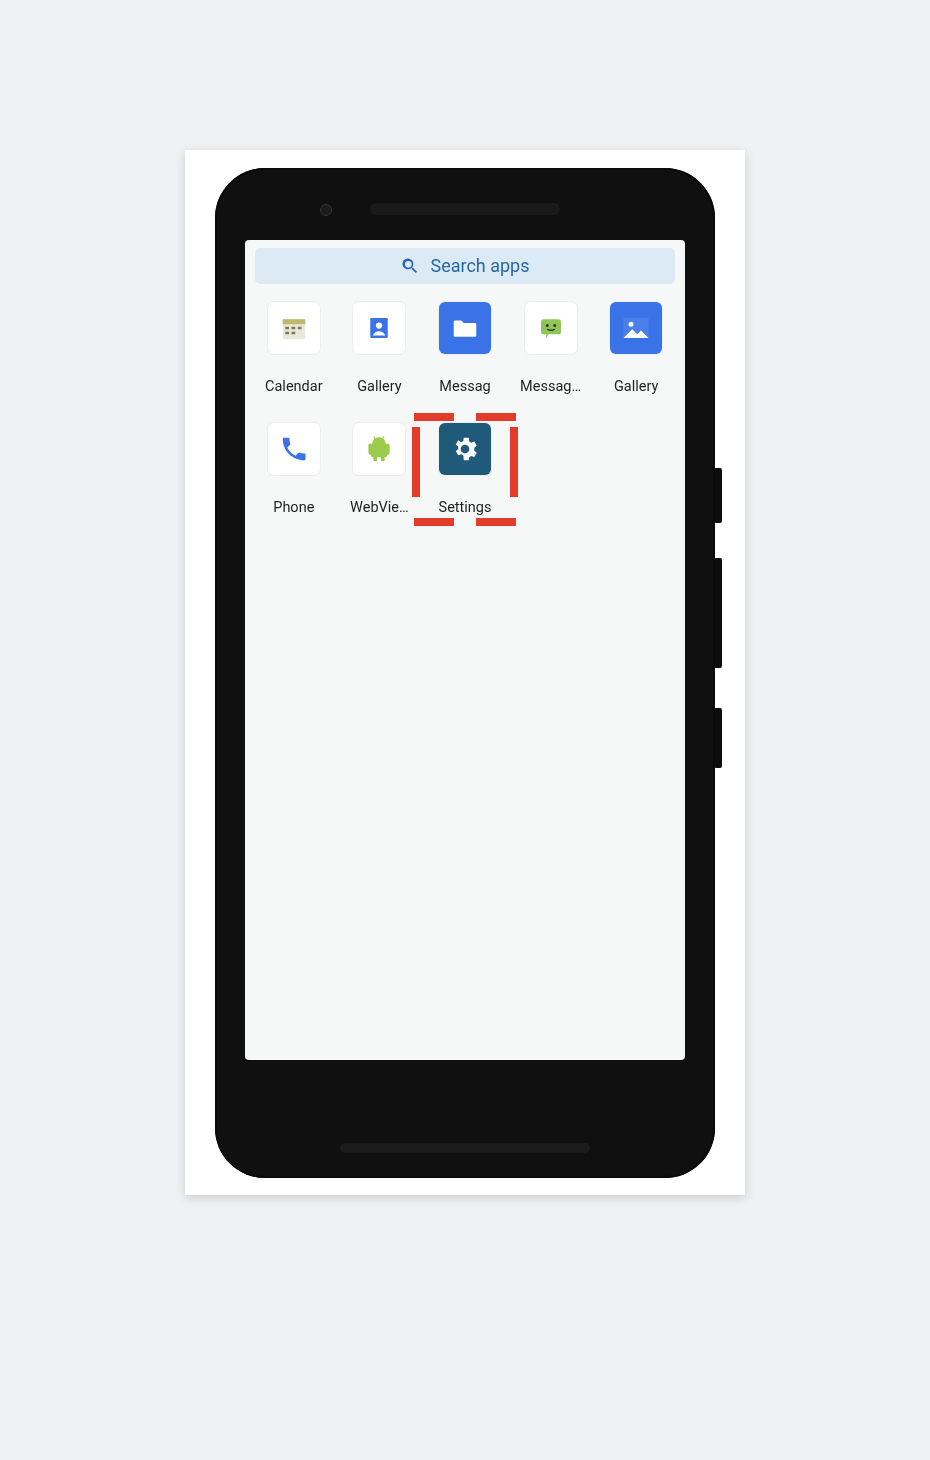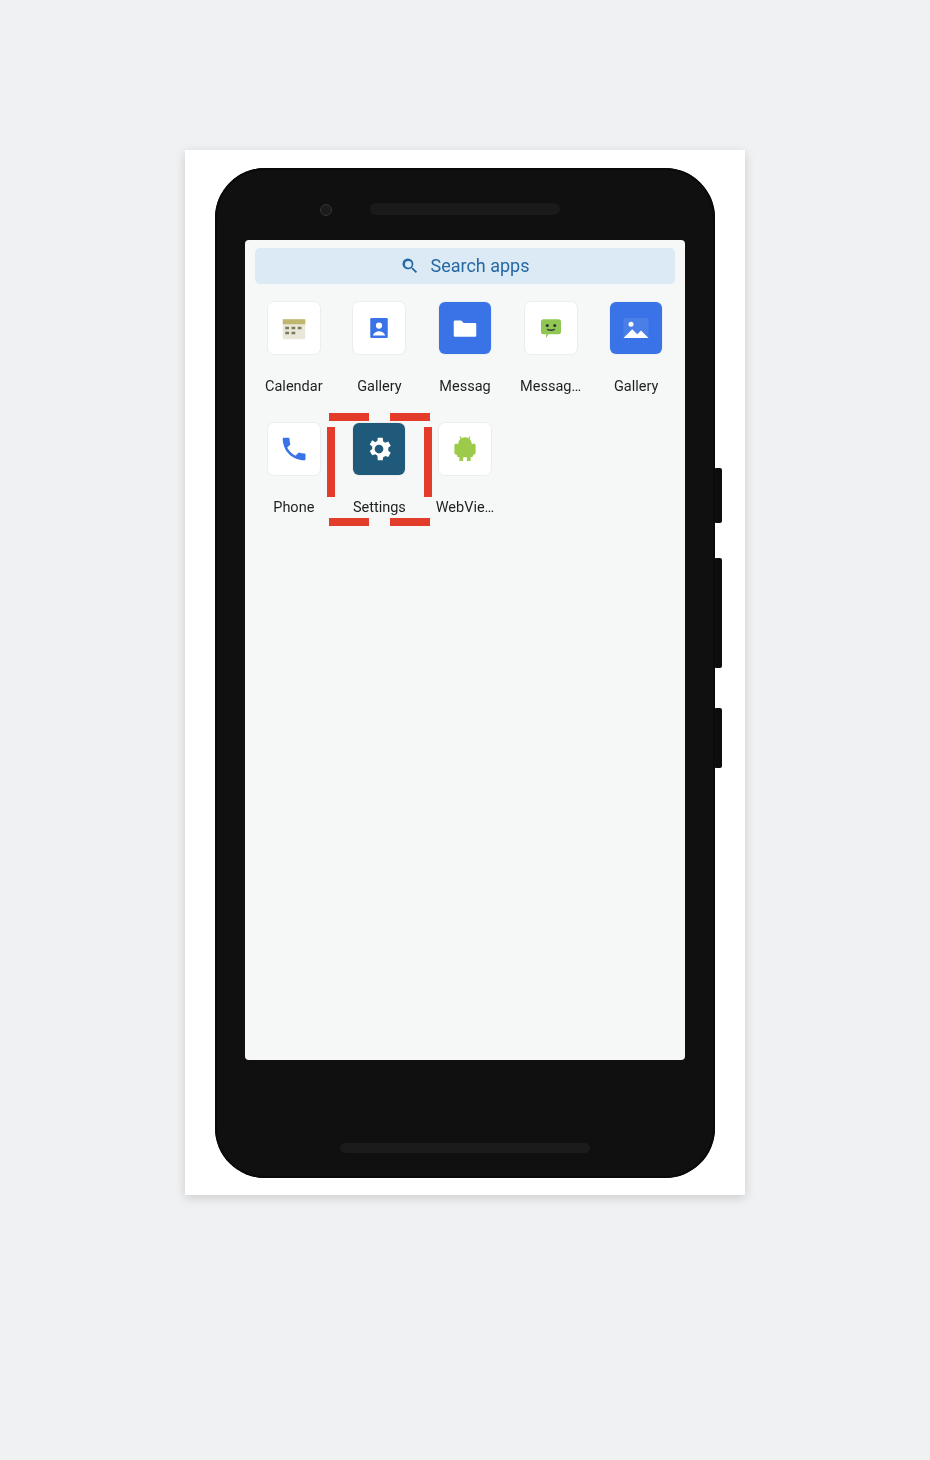--- a/index.html
+++ b/index.html
@@ -276,41 +276,41 @@
           <div class="tile">
             <svg viewBox="0 0 24 24" fill="#3a73e8">
                 <path d="M6.6 10.8a15 15 0 0 0 6.6 6.6l2.2-2.2c.3-.3.7-.4 1-.2 1.2.4 2.5.6 3.8.6.6 0 1 .4 1 1V20c0 .6-.4 1-1 1C10.6 21 3 13.4 3 4c0-.6.4-1 1-1h3.4c.6 0 1 .4 1 1 0 1.3.2 2.6.6 3.8.1.3 0 .7-.2 1l-2.2 2z"></path>
               </svg>
           </div>
           <span class="label">Phone</span>
         </div>
 
 
         <div class="app">
+          <div class="tile">
+            <svg viewBox="0 0 24 24" fill="#9cca4a">
+                <path d="M6 9h12v8a1 1 0 0 1-1 1h-1v3h-2v-3h-4v3H8v-3H7a1 1 0 0 1-1-1V9zm-2 0a1 1 0 0 1 2 0v6a1 1 0 0 1-2 0V9zm14 0a1 1 0 0 1 2 0v6a1 1 0 0 1-2 0V9zM7 8a5 5 0 0 1 10 0H7zm2-4l-1-2m7 2l1-2" stroke="#9cca4a"></path>
+              </svg>
+          </div>
+          <span class="label">WebVie…</span>
+        </div>
+
+        <div class="app">
           <div class="highlight">
             <span class="edge t1"></span>
               <span class="edge t2"></span>
             <span class="edge b1"></span>
               <span class="edge b2"></span>
             <span class="edge l"></span>
               <span class="edge r"></span>
           </div>
           <div class="tile teal">
             <svg viewBox="0 0 24 24" fill="#fff">
                 <path d="M19.4 13a7.5 7.5 0 0 0 0-2l2-1.6-2-3.4-2.4.9a7.4 7.4 0 0 0-1.7-1L15 3h-4l-.3 2.5c-.6.2-1.2.6-1.7 1L6.6 5l-2 3.4L6.6 10a7.5 7.5 0 0 0 0 2l-2 1.6 2 3.4 2.4-.9c.5.4 1.1.8 1.7 1L11 21h4l.3-2.5c.6-.2 1.2-.6 1.7-1l2.4.9 2-3.4-2-1.6zM12 15.5A3.5 3.5 0 1 1 12 8.5a3.5 3.5 0 0 1 0 7z"></path>
               </svg>
           </div>
           <span class="label">Settings</span>
         </div>
 
-        <div class="app">
-          <div class="tile">
-            <svg viewBox="0 0 24 24" fill="#9cca4a">
-                <path d="M6 9h12v8a1 1 0 0 1-1 1h-1v3h-2v-3h-4v3H8v-3H7a1 1 0 0 1-1-1V9zm-2 0a1 1 0 0 1 2 0v6a1 1 0 0 1-2 0V9zm14 0a1 1 0 0 1 2 0v6a1 1 0 0 1-2 0V9zM7 8a5 5 0 0 1 10 0H7zm2-4l-1-2m7 2l1-2" stroke="#9cca4a"></path>
-              </svg>
-          </div>
-          <span class="label">WebVie…</span>
-        </div>
-
       </div>
     </div>
   </div>
 </div>
 
 </body></html>

